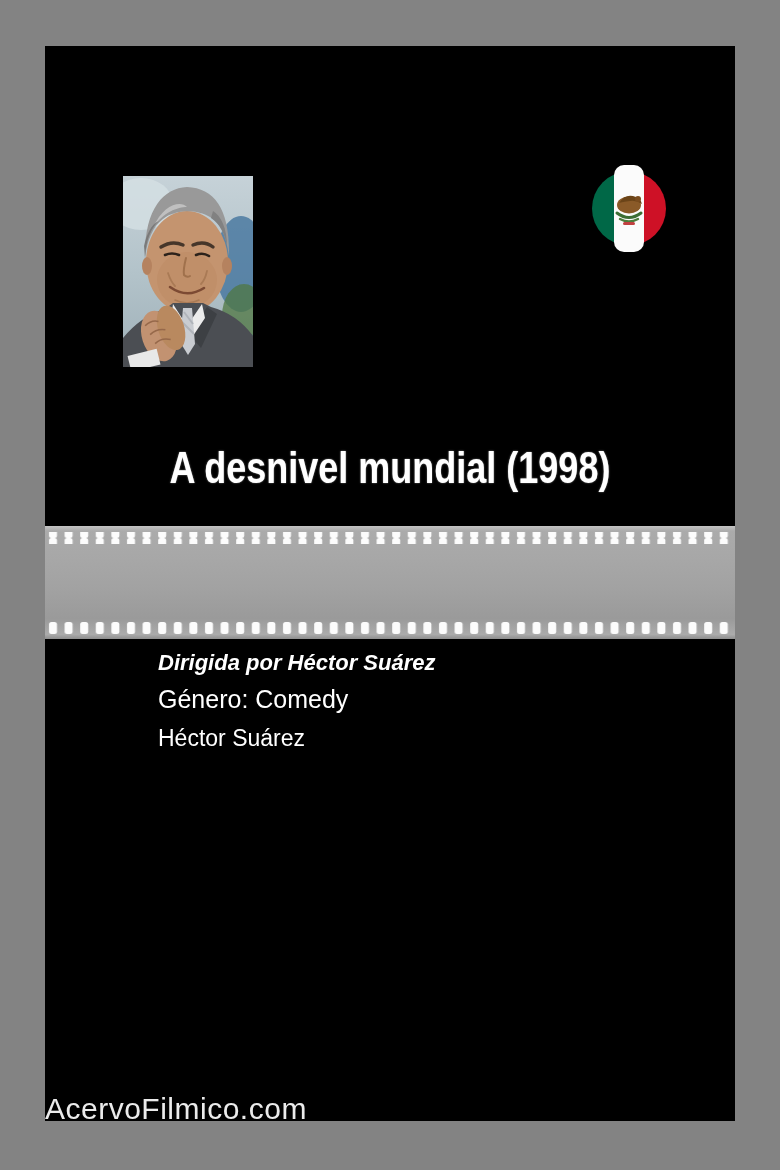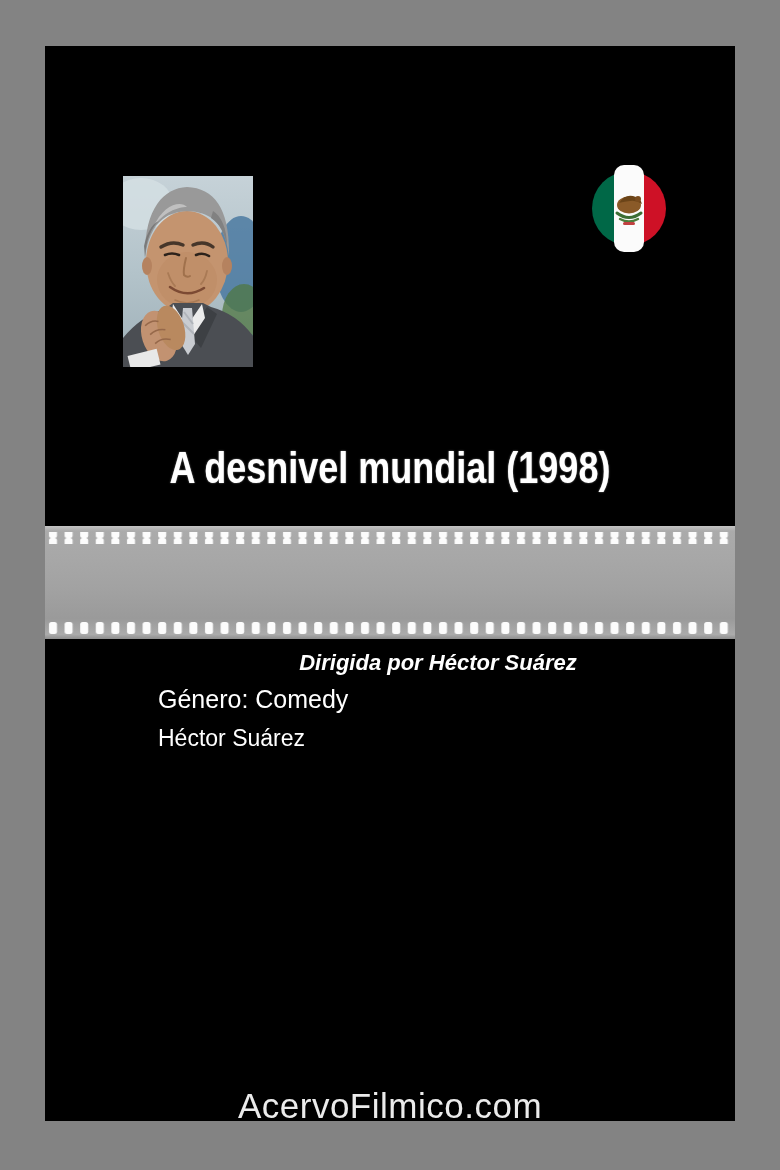--- a/index.html
+++ b/index.html
@@ -43,33 +43,32 @@
       #9a9a9a 82%,#ababab 96%,#8e8e8e 100%);
   }
   .strip svg{position:absolute;left:0;top:0;}
   .credits{
     position:absolute;left:113px;top:604px;width:560px;
     color:#fff;
   }
   .director{
     font-size:22px;font-weight:bold;font-style:italic;
     margin:0 0 9px 0;
-    text-align:center;
   }
   .genre{
     font-size:25px;margin:0 0 11px 0;
   }
   .cast{
     font-size:23px;margin:0;
   }
   .footer{
     position:absolute;left:0;bottom:-5px;width:100%;
-    text-align:center;
+    text-align:left;
     color:#ebebeb;
-    font-size:35px;
+    font-size:30px;
     letter-spacing:0.5px;
   }
 </style>
 </head>
 <body>
 
 <div class="card">
 
   <div class="portrait">
     <svg viewBox="0 0 130 191" preserveAspectRatio="none">

